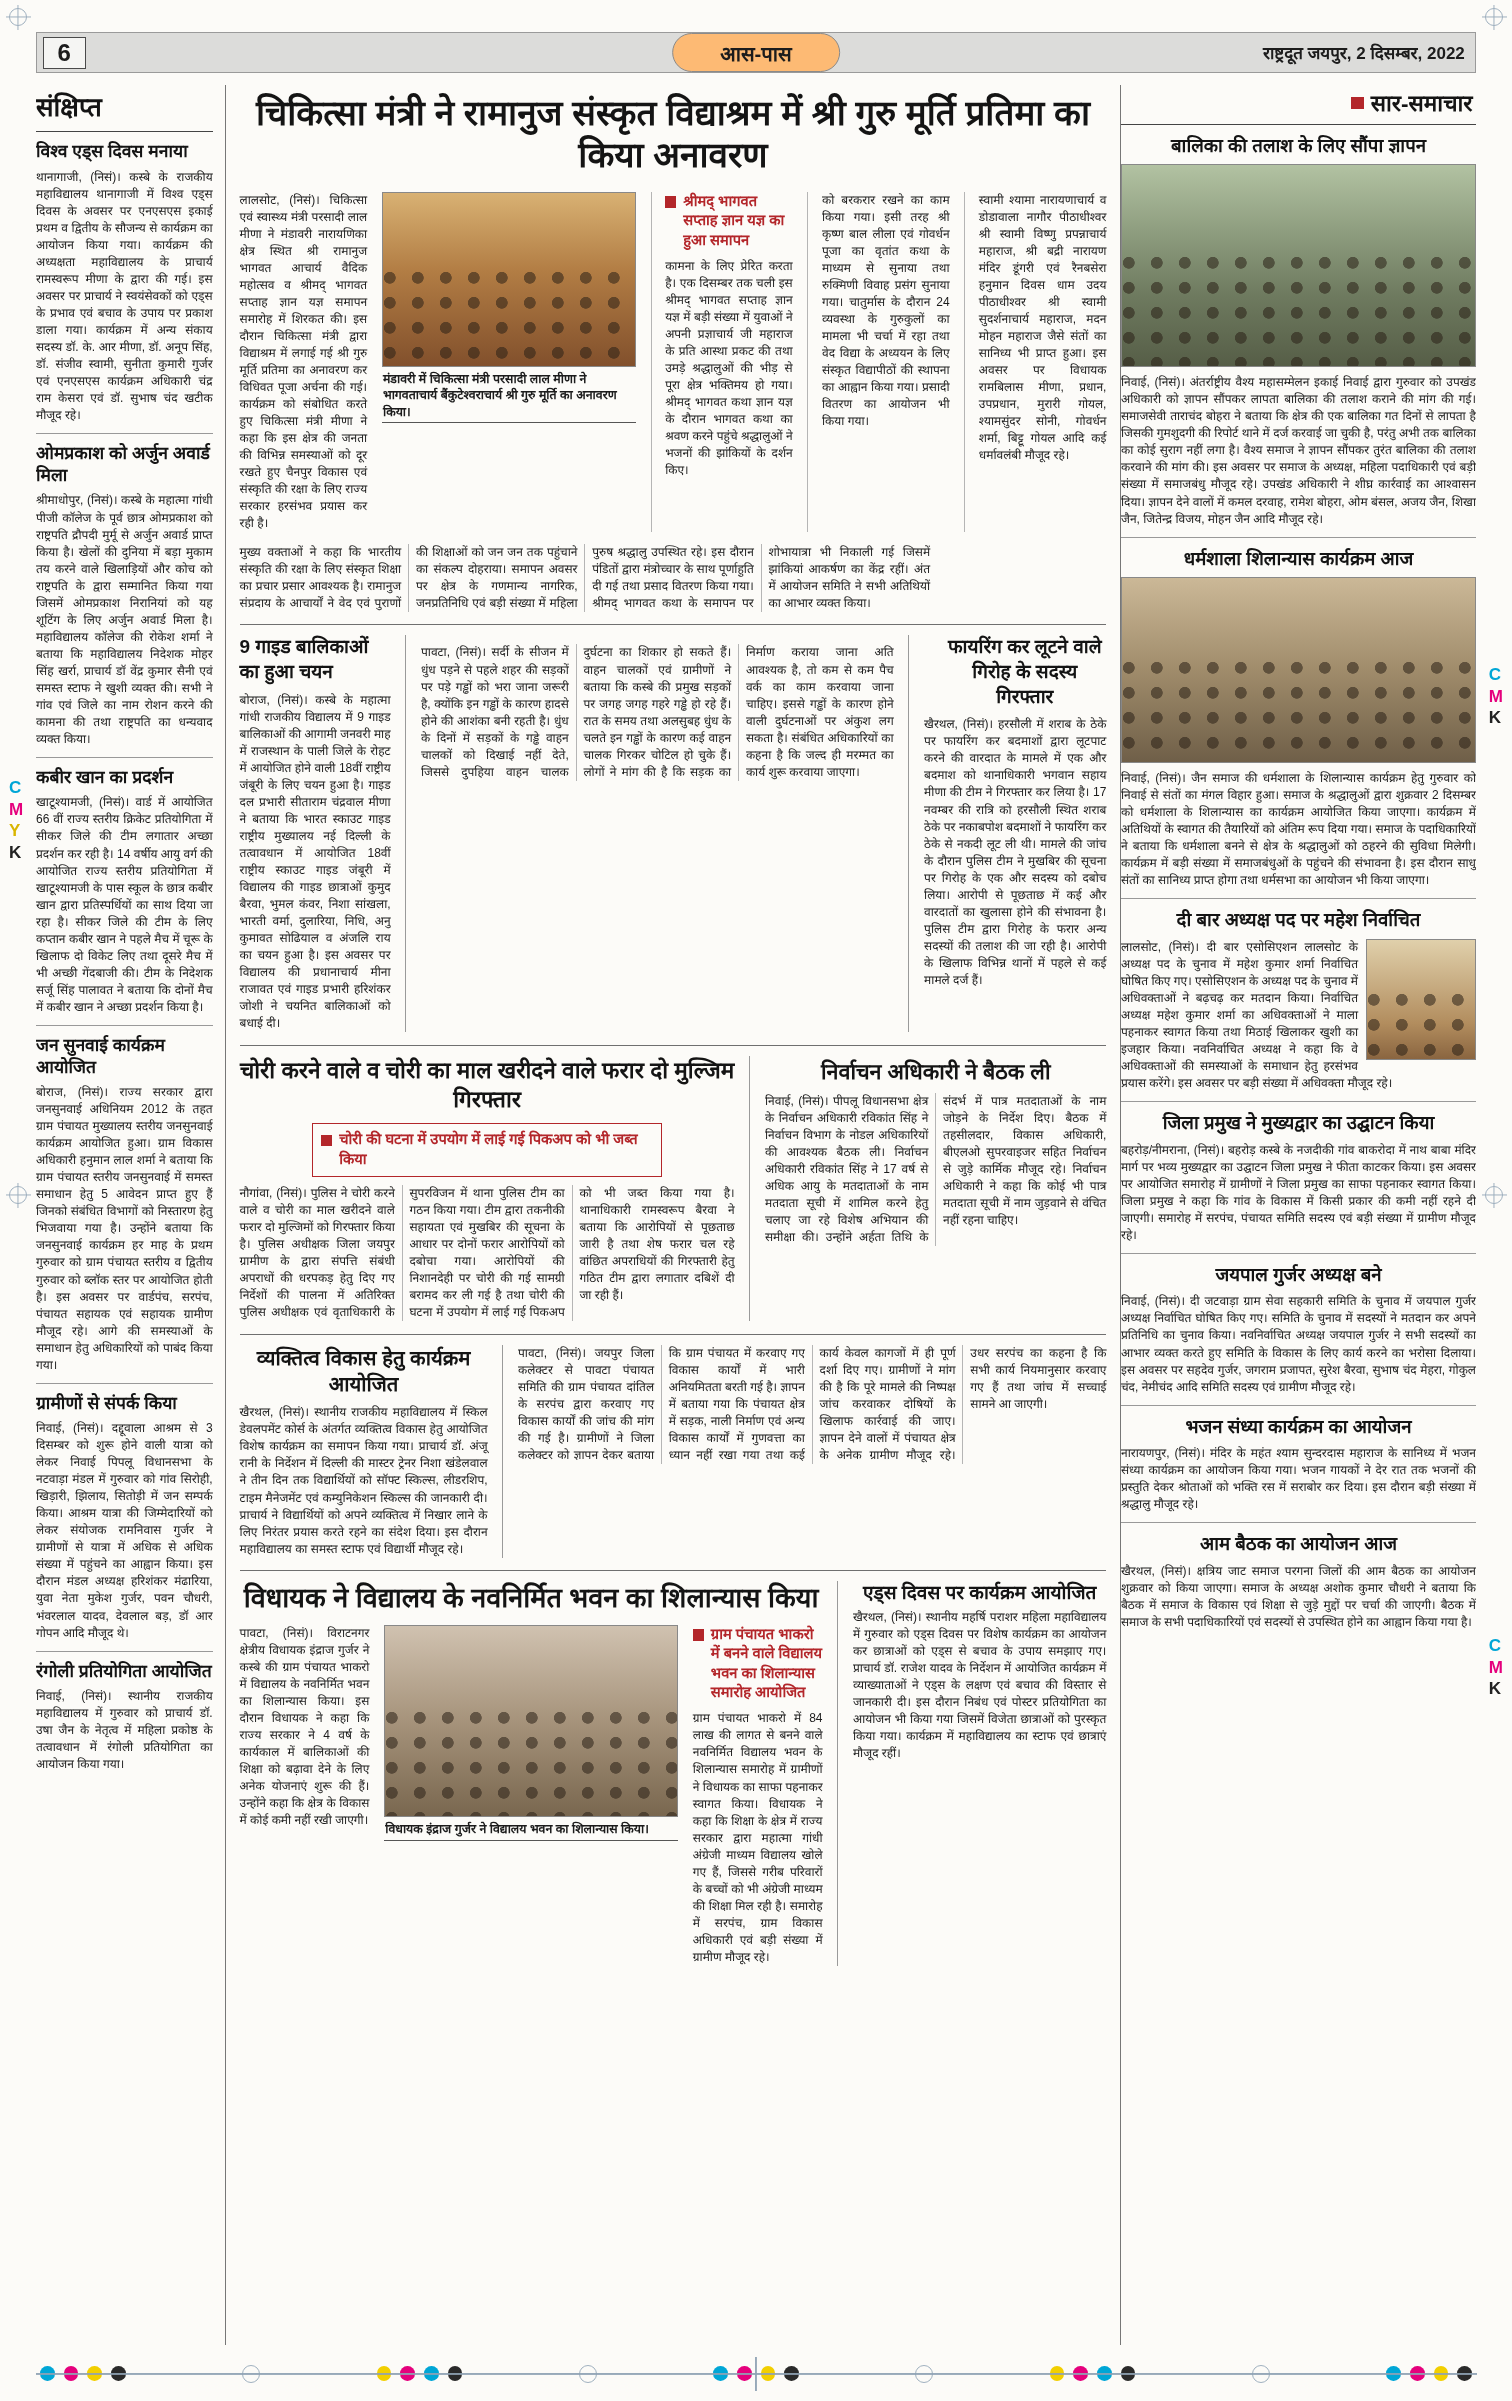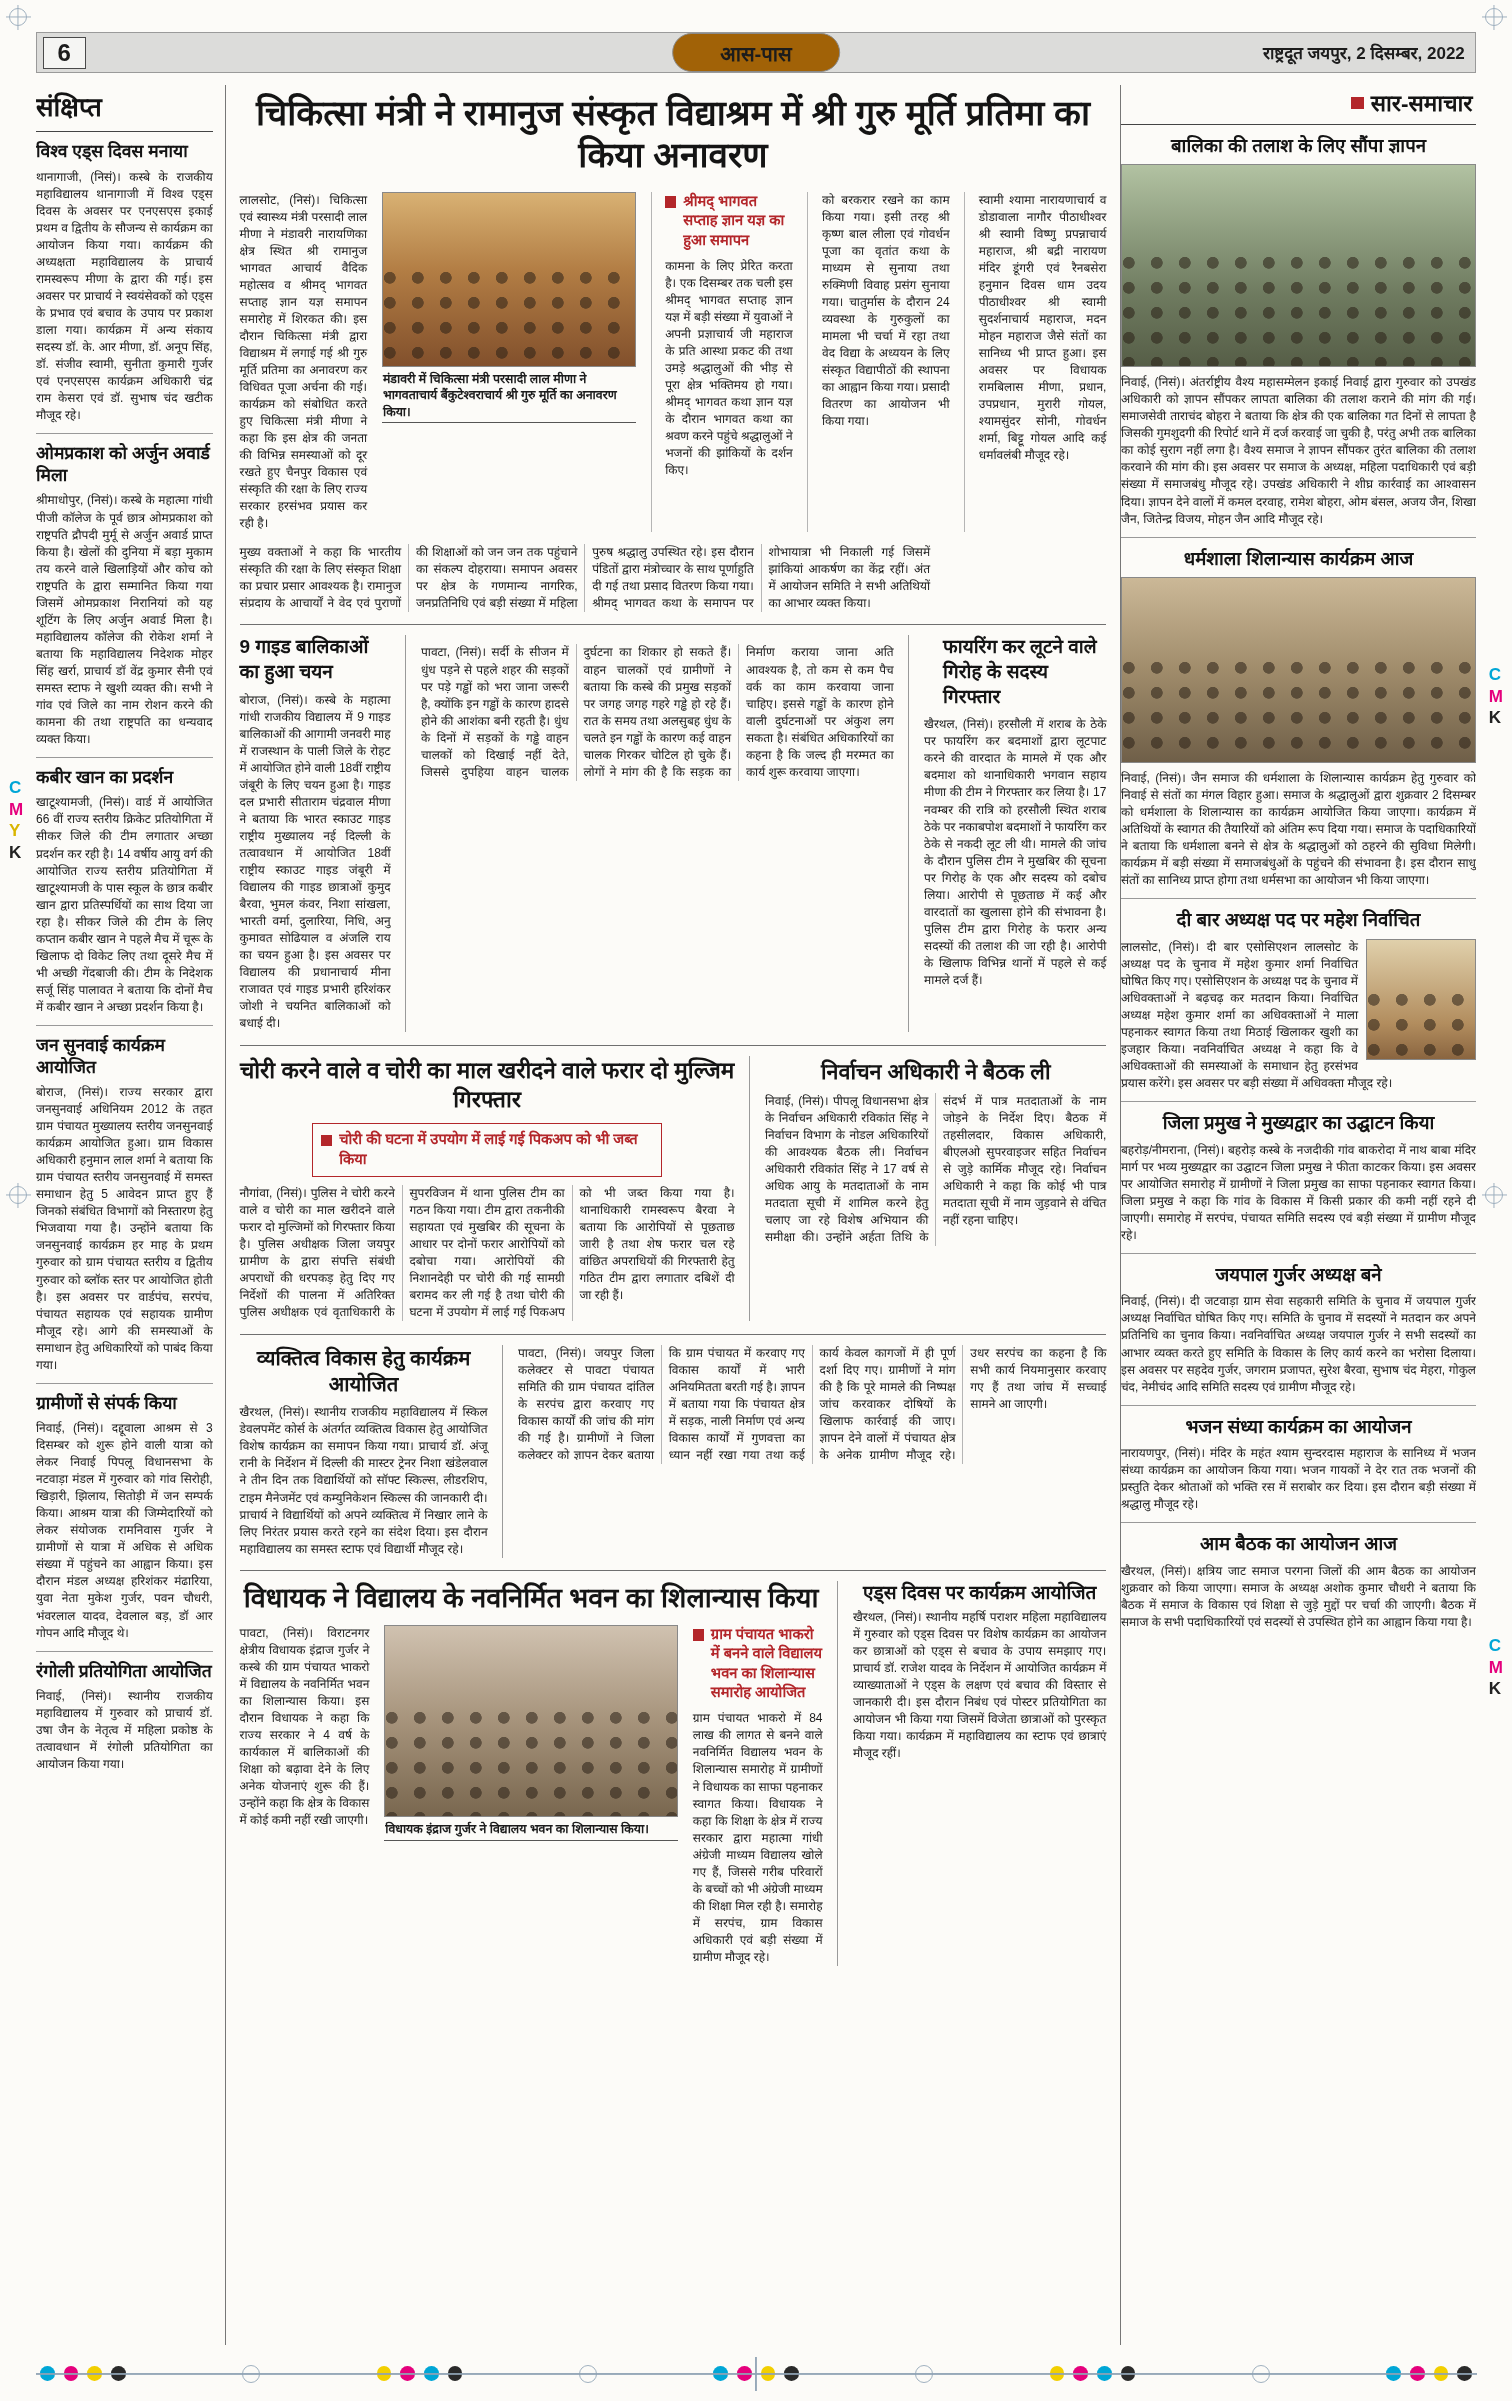--- a/index.html
+++ b/index.html
@@ -20,21 +20,21 @@
   .dotset{ display:flex; gap:9px; }
   .dot{ width:14.7px; height:14.7px; border-radius:50%; }
   .dot.c{ background:#00a6d6; } .dot.m{ background:#e5007d; } .dot.y{ background:#f2cf00; } .dot.k{ background:#2a2a2a; }
   .printrow .cross{ position:static; flex:none; }
 
   
   .topbar{ position:absolute; top:32px; left:36px; right:36px; height:41px; background:#dcdcda;
            border:0.6px solid #9a9a9a; display:flex; align-items:center; }
   .pageno{ background:#f5f5f3; border:1.1px solid #4a4a4a; width:43px; height:32px; margin-left:5.6px;
            display:flex; align-items:center; justify-content:center; font-size:24px; font-weight:bold; }
-  .section-pill{ position:absolute; left:50%; transform:translateX(-50%); background:#a16207; border:1.1px solid #8a8a8a;
+  .section-pill{ position:absolute; left:50%; transform:translateX(-50%); background:#fdba74; border:1.1px solid #8a8a8a;
            border-radius:20.3px; padding:4.5px 47px; font-size:20.3px; font-weight:bold; }
   .edition{ margin-left:auto; font-size:17px; font-weight:bold; padding-right:10.2px; }
 
   
   .content{ position:absolute; top:85px; left:36px; right:36px; bottom:56px; display:flex; overflow:hidden; }
   .briefs{ width:190px; flex:none; padding-right:12.4px; border-right:1.1px solid #777; overflow:hidden; }
   .mainarea{ flex:1; padding:0 13.6px; overflow:hidden; min-width:0; }
   .summary{ width:356px; flex:none; padding-left:0; border-left:1.1px solid #777; overflow:hidden; }
 
   p, .bodytext{ font-size:12px; line-height:1.42; text-align:justify; }
@@ -81,21 +81,21 @@
   .c4{ columns:4; column-gap:14.7px; column-rule:0.6px solid #b5b5b5; }
 
   .guide9{ width:151px; flex:none; }
   .guide9 h3{ font-size:19px; line-height:1.3; margin-bottom:6.8px; }
   .fog{ flex:1; min-width:0; }
   .fog-top{ display:flex; gap:14.7px; }
   .fog-top h2{ flex:1; font-size:29px; line-height:1.28; text-align:center; padding-top:17px; }
   .fog-top figure{ width:254px; }
   .fog .bodytext{ margin-top:9px; }
   .firing{ width:198px; flex:none; }
-  .firing h3{ font-size:19px; line-height:1.3; margin-bottom:6.8px;margin-left:19px; }
+  .firing h3{ font-size:19px; line-height:1.3; text-align:center; margin-bottom:6.8px;margin-left:19px; }
 
   .theft{ flex:1.45; min-width:0; }
   .theft h3{ font-size:22.6px; line-height:1.3; text-align:center; margin-bottom:8px; }
   .election{ flex:1; min-width:0; }
   .election h3{ font-size:21.5px; text-align:center; margin-bottom:8px; }
 
   .personality{ width:248px; flex:none; }
   .personality h3{ font-size:20.3px; line-height:1.3; text-align:center; margin-bottom:6.8px; }
   .collector{ flex:1; min-width:0; }
   .collector h2{ font-size:35px; text-align:center; margin:2.3px 0 10.2px; }

